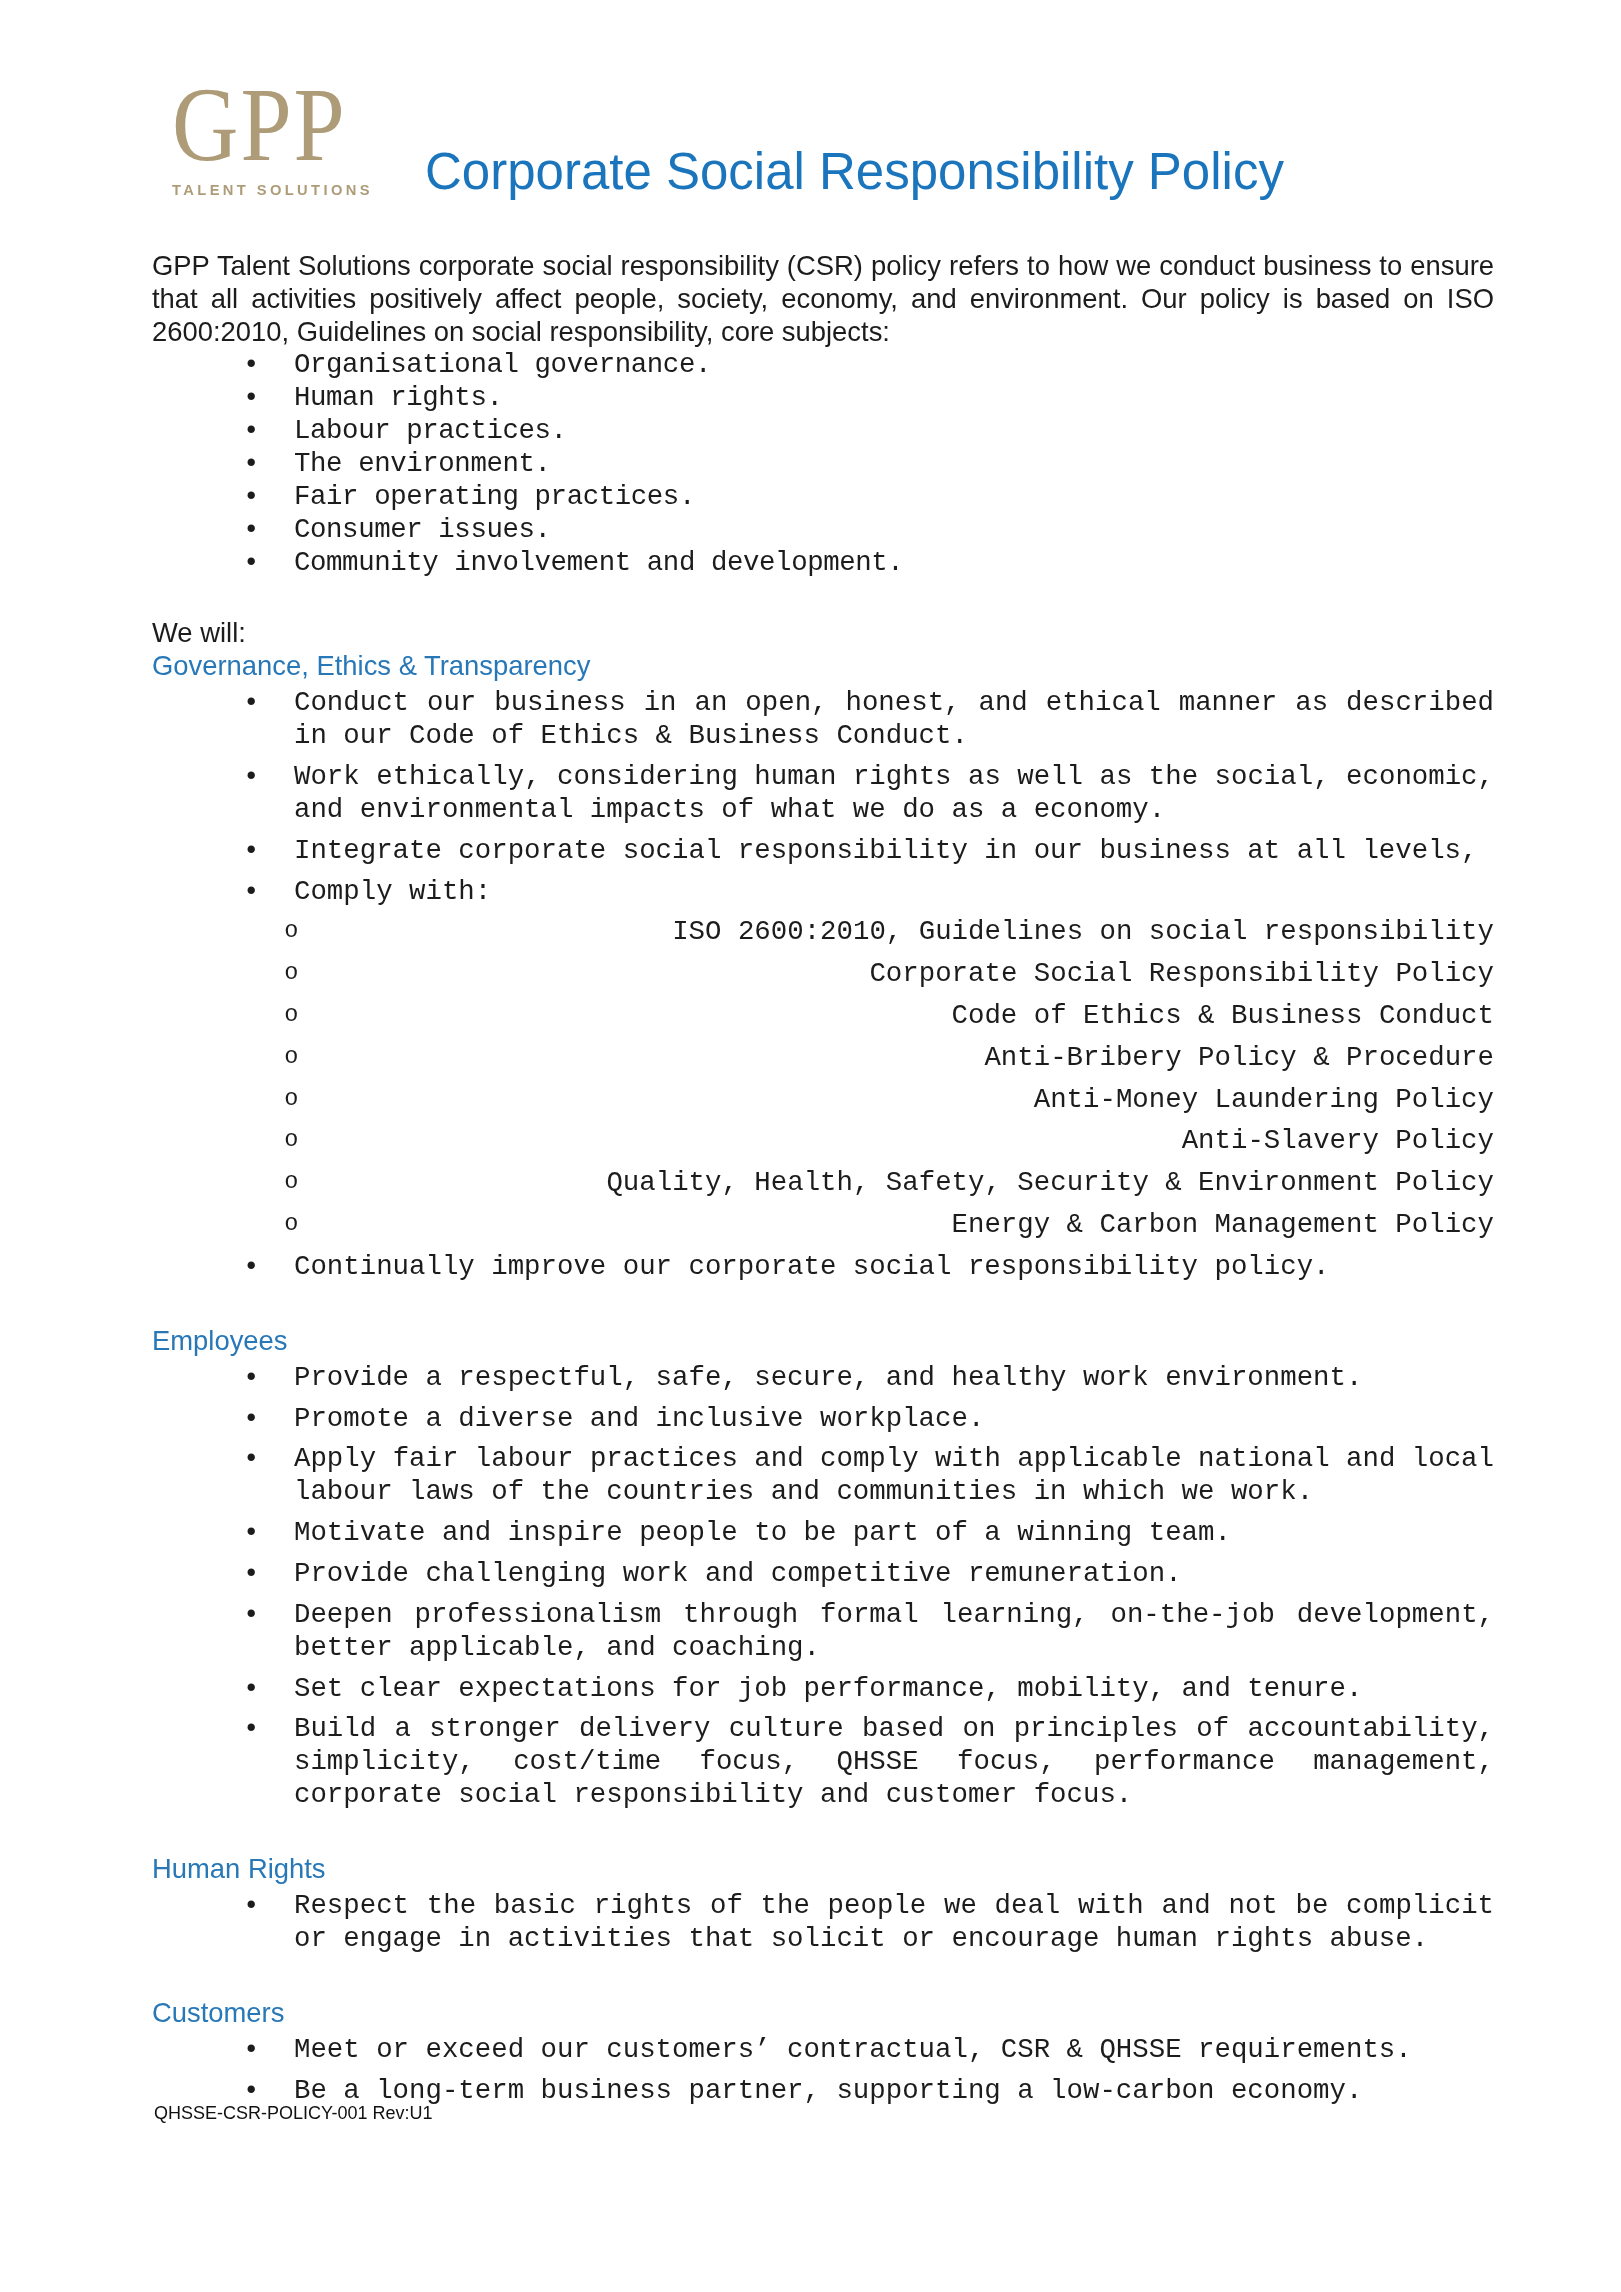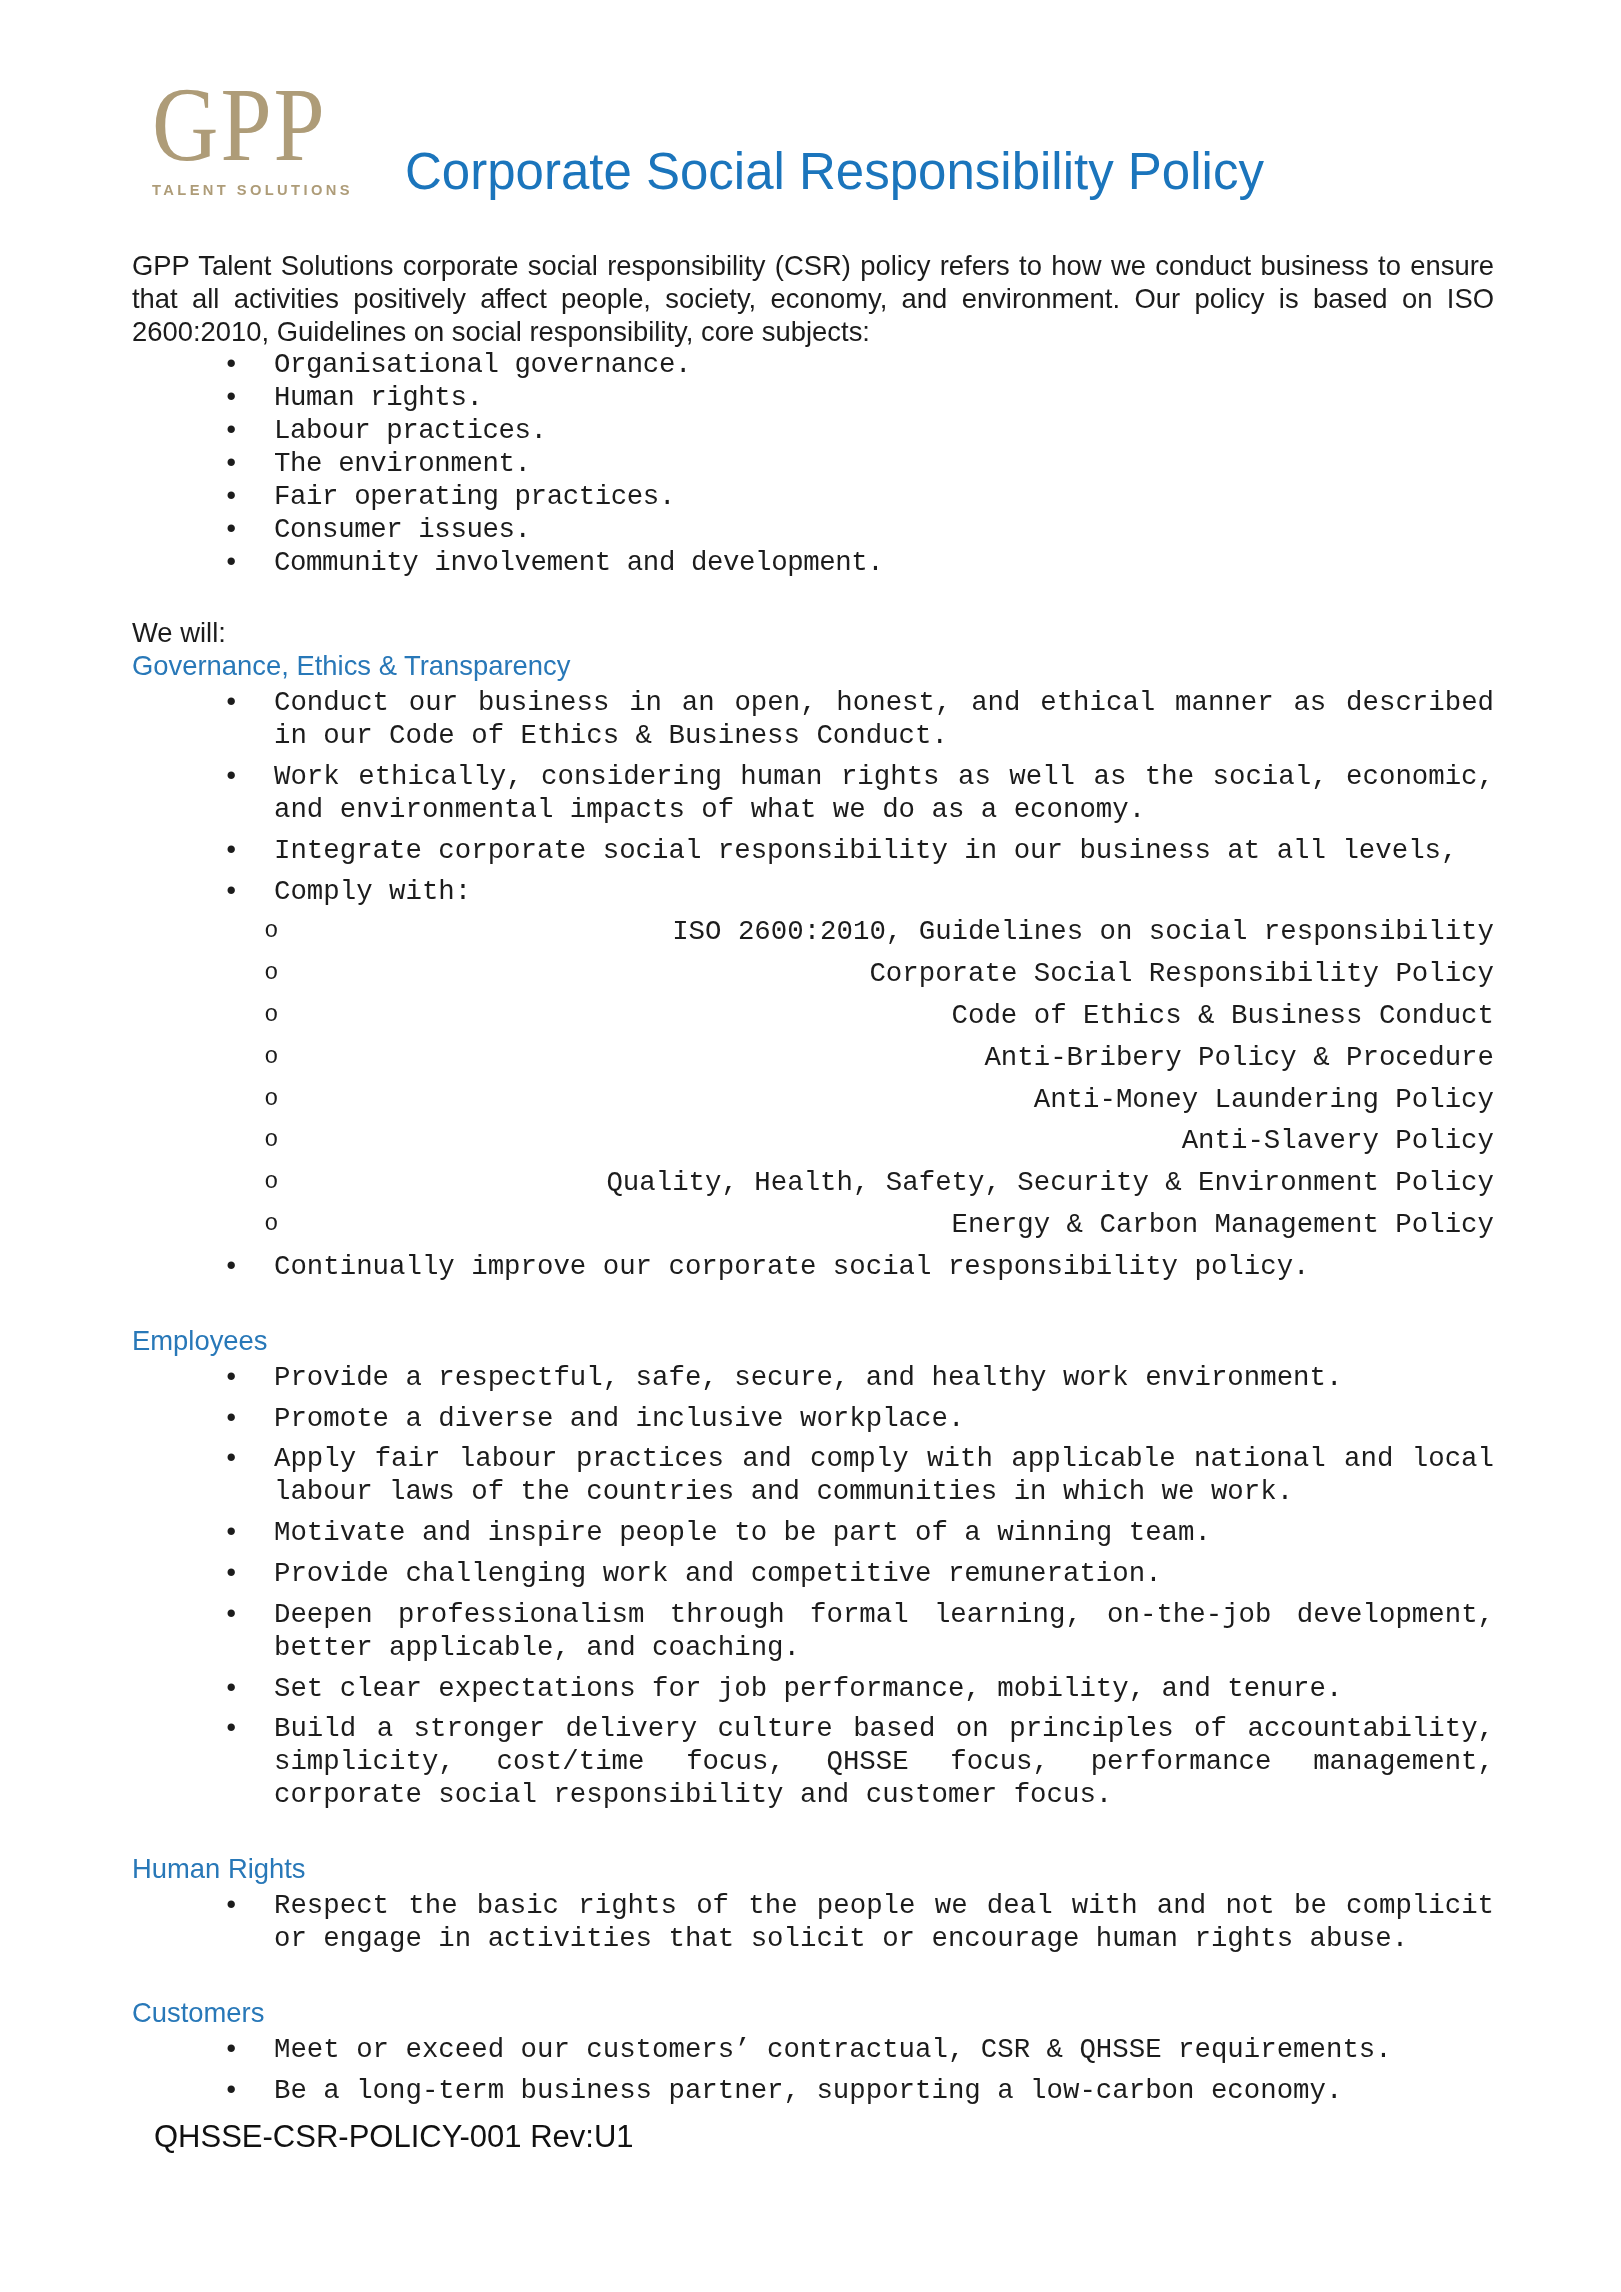--- a/index.html
+++ b/index.html
@@ -12,21 +12,21 @@
   html, body { margin: 0; padding: 0; }
   body {
     width: 1621px;
     height: 2293px;
     background: #ffffff;
     font-family: "Liberation Sans", sans-serif;
     color: var(--body-text, #1c1c1c);
     position: relative;
     overflow: hidden;
   }
-  .page { position: absolute; inset: 0; background: #fff; }
+  .page { position: absolute; inset: 0; background: #fff; padding-left: 20px; }
 
   
   .doc-header {
     display: flex;
     align-items: flex-end;
     padding: 88px 0 0 152px;
   }
   .logo { width: 196px; flex: 0 0 auto; }
   .logo-acronym {
     font-family: "Liberation Serif", serif;
@@ -103,23 +103,22 @@
   }
   section.policy-section { margin-top: 41px; }
   section.policy-section.attached { margin-top: 0; }
   section.policy-section h2 { margin-bottom: 3.9px; }
 
   
   .doc-footer {
     position: absolute;
     left: 154px;
     top: 2103px;
-    font-size: 31px;
+    font-size: 18px;
     color: #111;
-    margin-top: 16px;
   }
 </style>
 </head>
 <body>
 
 <div class="page">
 
   <header class="doc-header">
     <div class="logo">
       <div class="logo-acronym">GPP</div>

